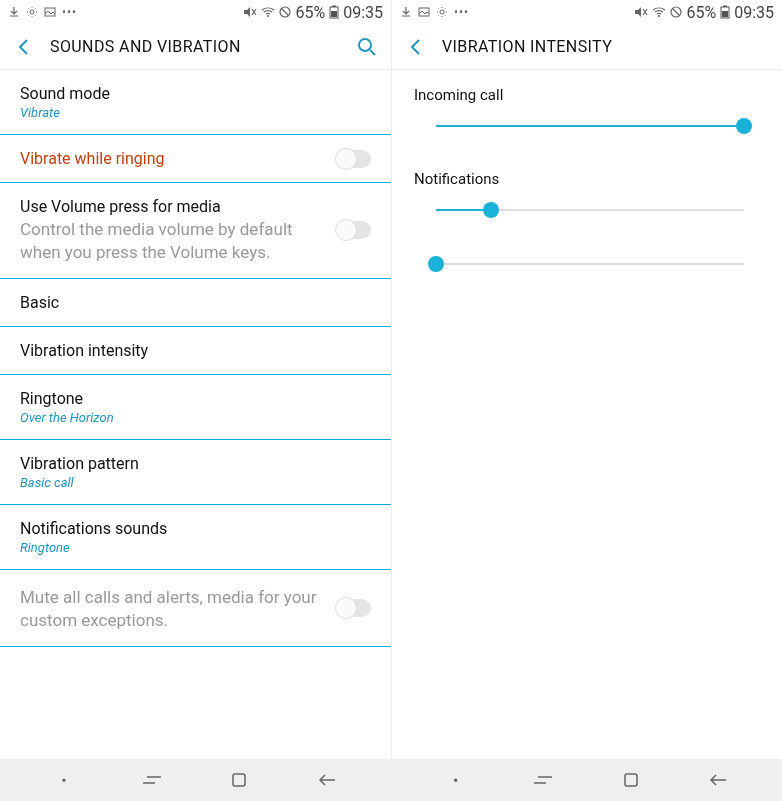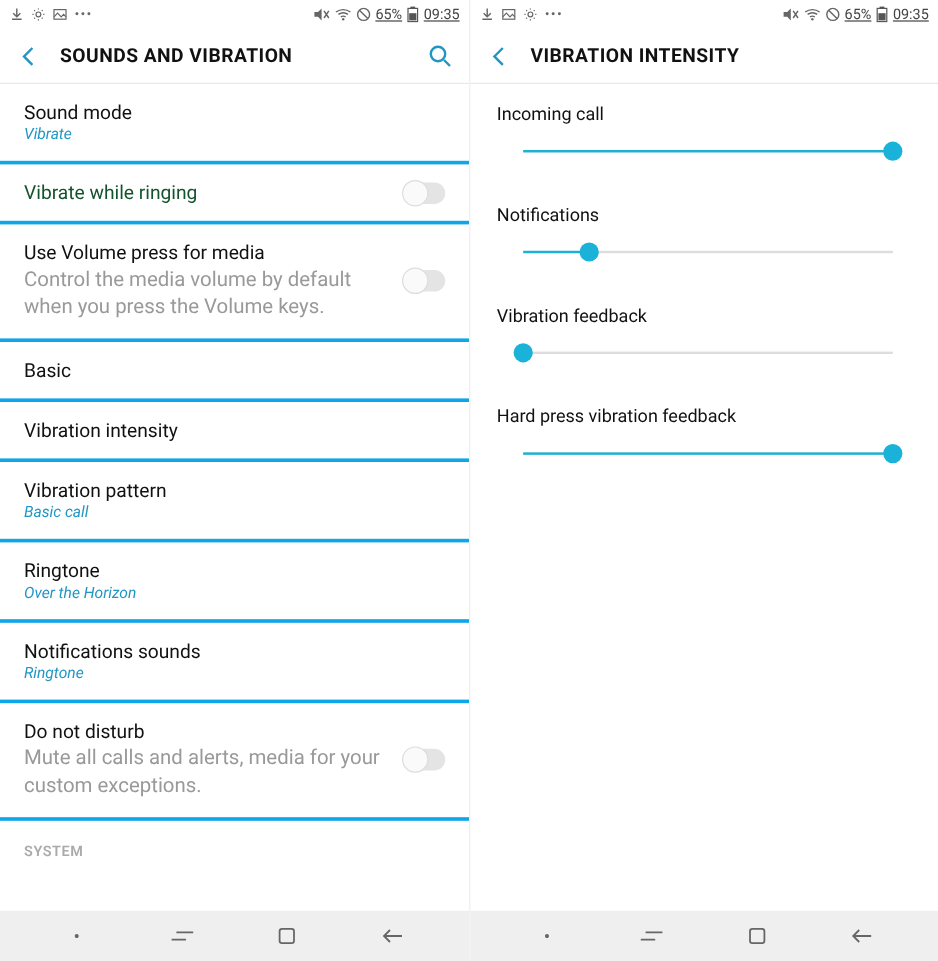--- a/index.html
+++ b/index.html
@@ -22,65 +22,65 @@
   .status-bar {
     height: 24px;
     display: flex;
     align-items: center;
     padding: 0 8px;
     font-size: 12px;
     color: #555;
   }
   .status-left { display: flex; align-items: center; gap: 6px; }
   .status-right { margin-left: auto; display: flex; align-items: center; gap: 4px; font-size: 12px; color: #444; }
-  .status-right span { font-size: 12px; text-decoration: underline; }
+  .status-right span { font-size: 16px; }
   .icon-svg { display: inline-flex; align-items: center; justify-content: center; }
   .header {
     height: 46px;
     display: flex;
     align-items: center;
     padding: 0 12px;
     border-bottom: 1px solid #e8e8e8;
   }
   .header .back {
     width: 24px; height: 24px;
     display: flex; align-items: center; justify-content: center;
     color: #2196c4;
     margin-right: 14px;
   }
   .header .title {
     font-size: 16px;
-    font-weight: 700;
+    font-weight: 400;
     letter-spacing: 0.4px;
     color: #111;
   }
   .header .search {
     margin-left: auto;
     width: 24px; height: 24px;
     display: flex; align-items: center; justify-content: center;
     color: #2196c4;
   }
   .content {
     flex: 1;
     overflow: hidden;
     padding: 0;
   }
   .row {
     padding: 14px 20px 14px 20px;
-    border-bottom: 3px solid #0ea5e9;
+    border-bottom: 1px solid #0ea5e9;
     display: flex;
     align-items: center;
     justify-content: flex-end;
   }
   .row .textcol { flex: 1; }
   .row .label {
     font-size: 16px;
     color: #111;
   }
-  .row .label.disabled { color: #14532d; }
+  .row .label.disabled { color: #c2410c; }
   .row .value {
     font-size: 13px;
     color: #2196c4;
     margin-top: 2px;
     font-style: italic;
   }
   .row .desc {
     font-size: 17px;
     color: #999;
     margin-top: 2px;
@@ -262,48 +262,46 @@
     </div>
 
     <div class="row">
       <div class="textcol">
         <div class="label">Vibration intensity</div>
       </div>
     </div>
 
     <div class="row">
       <div class="textcol">
+        <div class="label">Ringtone</div>
+        <div class="value">Over the Horizon</div>
+      </div>
+    </div>
+
+    <div class="row">
+      <div class="textcol">
         <div class="label">Vibration pattern</div>
         <div class="value">Basic call</div>
       </div>
     </div>
 
     <div class="row">
       <div class="textcol">
-        <div class="label">Ringtone</div>
-        <div class="value">Over the Horizon</div>
-      </div>
-    </div>
-
-    <div class="row">
-      <div class="textcol">
         <div class="label">Notifications sounds</div>
         <div class="value">Ringtone</div>
       </div>
     </div>
 
     <div class="row">
       <div class="textcol">
-        <div class="label">Do not disturb</div>
         <div class="desc">Mute all calls and alerts, media for your custom exceptions.</div>
       </div>
       <div class="toggle"></div>
     </div>
 
-    <div class="section-header">SYSTEM</div>
   </div>
 
   <div class="navbar">
     <div class="navbtn">•</div>
     <div class="navbtn">
         <svg width="20" height="14" viewBox="0 0 20 14">
           <path d="M1 10h12M5 4h14" stroke="#666" stroke-width="1.5"></path>
         </svg>
       </div>
     <div class="navbtn">
@@ -394,36 +392,27 @@
     <div class="slider-block">
       <div class="slider-label">Notifications</div>
       <div class="slider">
         <div class="track"></div>
           <div class="fill" style="width: 18%;"></div>
           <div class="thumb" style="left: 18%;"></div>
       </div>
     </div>
 
     <div class="slider-block">
-      <div class="slider-label">Vibration feedback</div>
       <div class="slider">
         <div class="track"></div>
           <div class="fill" style="width: 0%;"></div>
           <div class="thumb" style="left: 0%;"></div>
       </div>
     </div>
 
-    <div class="slider-block">
-      <div class="slider-label">Hard press vibration feedback</div>
-      <div class="slider">
-        <div class="track"></div>
-          <div class="fill" style="width: 100%;"></div>
-          <div class="thumb" style="left: 100%;"></div>
-      </div>
-    </div>
   </div>
 
   <div class="navbar">
     <div class="navbtn">•</div>
     <div class="navbtn">
         <svg width="20" height="14" viewBox="0 0 20 14">
           <path d="M1 10h12M5 4h14" stroke="#666" stroke-width="1.5"></path>
         </svg>
       </div>
     <div class="navbtn">

